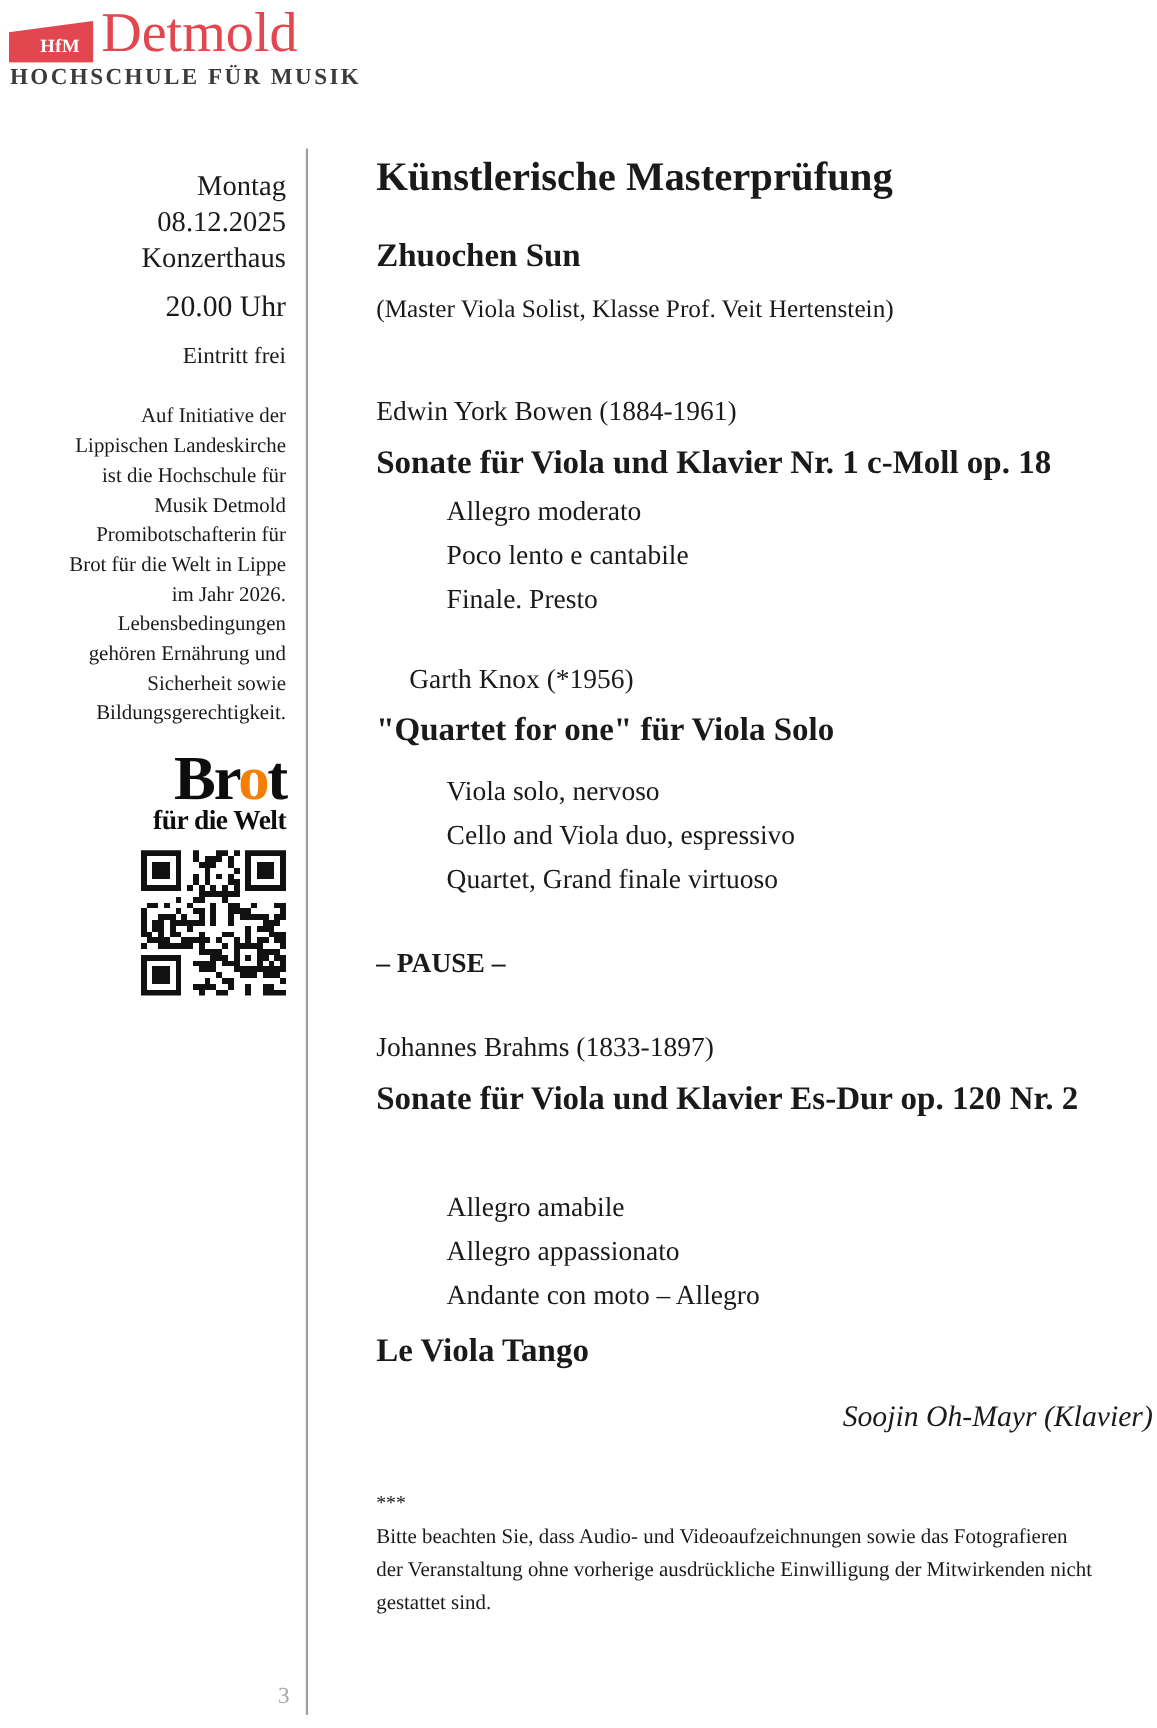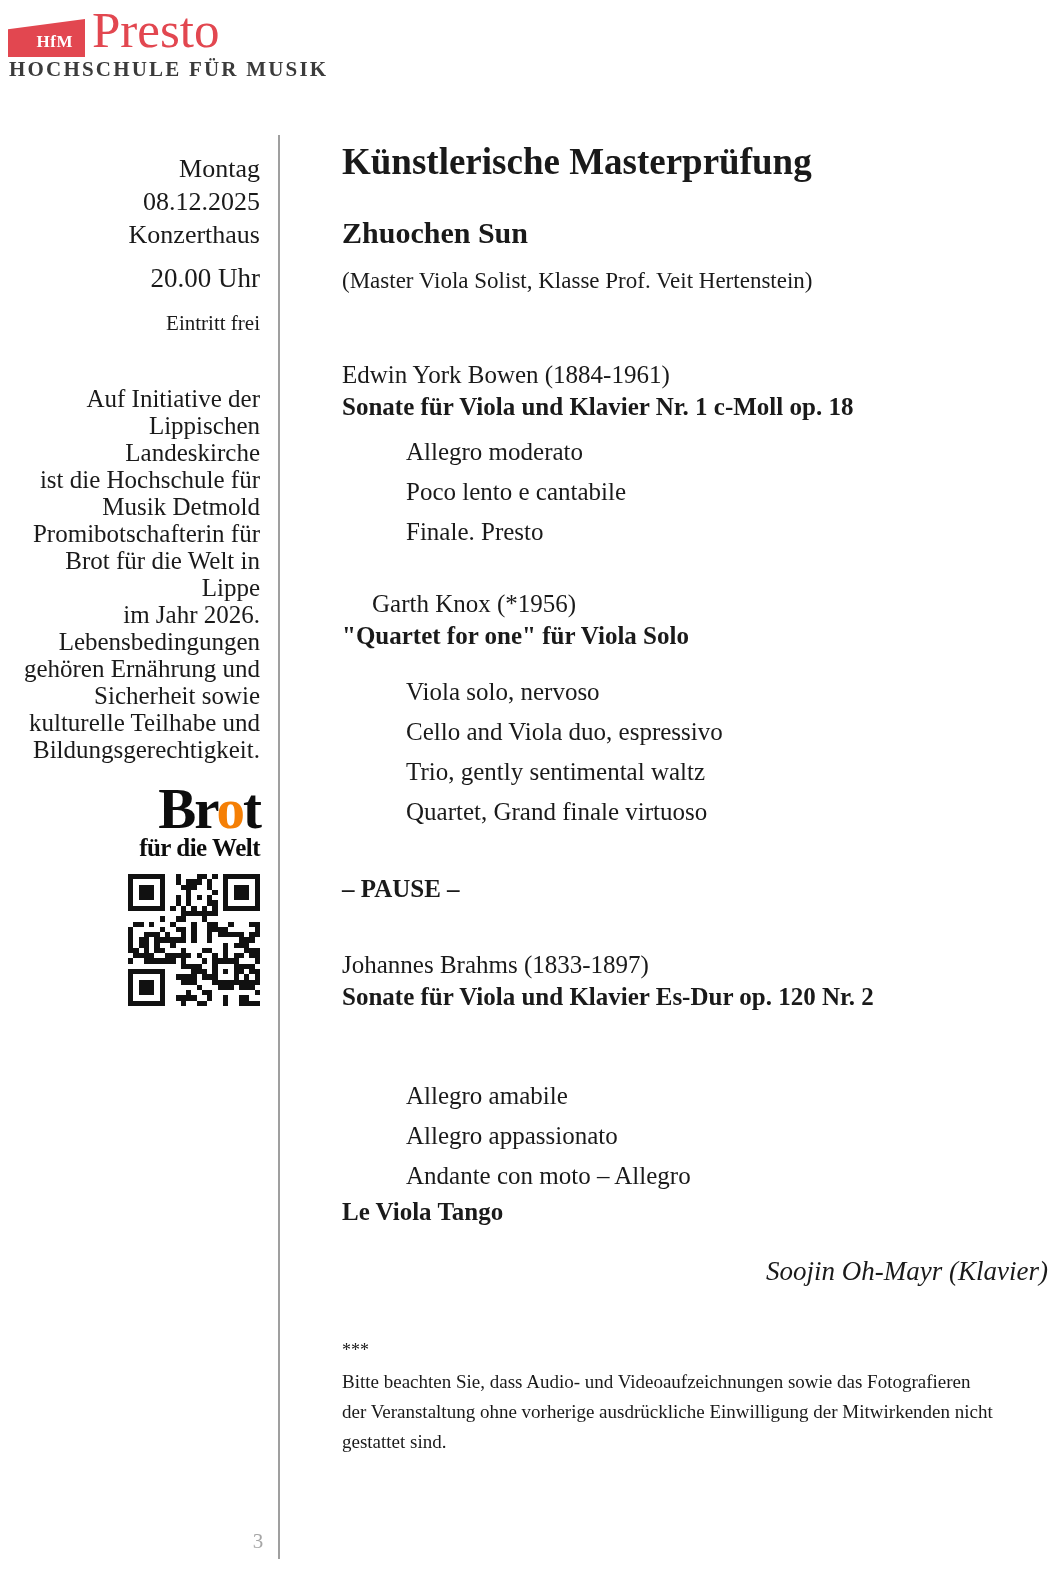--- a/index.html
+++ b/index.html
@@ -25,60 +25,60 @@
   .logo-subtitle {
     position:absolute; left:9px; top:57px; font-size:21px; font-weight:bold;
     letter-spacing:2.2px; color:#3b3b3b;
   }
 
   
   .sidebar { position:absolute; left:10px; top:152px; width:250px; text-align:right; }
   .date-line { font-size:26px; line-height:33px; }
   .time { margin-top:9px; font-size:27px; line-height:36px; }
   .admission { margin-top:13px; font-size:21px; line-height:28px; }
-  .initiative { margin-top:48px; font-size:25px; line-height:27px; }
+  .initiative { margin-top:28px; font-size:19px; line-height:27px; }
   .brot-logo { margin-top:19px; }
   .brot-word { font-size:57px; line-height:54px; font-weight:bold; letter-spacing:-2px; color:#0d0d0d; }
   .brot-o { color:#f57f05; }
   .brot-tagline { font-size:25px; line-height:24px; font-weight:bold; letter-spacing:-0.5px; color:#0d0d0d; }
   .qr { margin:14px 0 0 auto; width:132px; height:132px; }
 
   .divider { position:absolute; left:278px; top:135px; width:2px; height:1424px; background:#9f9f9f; }
   .page-number { position:absolute; left:246px; top:1529px; width:24px; text-align:center; font-size:21px; color:#a6a6a6; }
 
   
   .main { position:absolute; left:342px; top:141px; width:706px; }
   .title { font-size:37px; line-height:42px; font-weight:bold; }
   .performer { margin-top:33px; font-size:30px; line-height:34px; font-weight:bold; }
   .performer-detail { margin-top:16px; font-size:23px; line-height:30px; }
   .composer { font-size:25px; line-height:32px; }
   .c0 { margin-top:63px; }
   .c1 { margin-top:36px;margin-left:30px; }
   .c2 { margin-top:44px; }
   .c3 { margin-top:31px; }
-  .work { font-size:25px; line-height:32px; font-weight:bold; }
+  .work { margin-top:14px; font-size:30px; line-height:32px; font-weight:bold; }
   .movements { font-size:25px; line-height:40px; padding-left:64px; }
   .m0 { margin-top:9px; }
   .m1 { margin-top:20px; }
   .m2 { margin-top:63px; }
   .pause { margin-top:41px; font-size:25px; line-height:32px; font-weight:bold; }
   .accompanist { margin-top:26px; font-size:27px; line-height:34px; font-style:italic; text-align:right; }
   .footnote-marker { margin-top:52px; font-size:18px; line-height:20px; }
   .footnote { margin-top:7px; font-size:19px; line-height:30px; }
 </style>
 </head>
 <body>
 
 <div class="page">
 
   <header>
     <div class="logo-badge">
       <span class="logo-badge-text">HfM</span>
     </div>
-    <div class="logo-brand">Presto</div>
+    <div class="logo-brand">Detmold</div>
     <div class="logo-subtitle">HOCHSCHULE FÜR MUSIK</div>
   </header>
 
   <aside class="sidebar">
     <div>
       <div class="date-line">Montag</div>
       <div class="date-line">08.12.2025</div>
       <div class="date-line">Konzerthaus</div>
     </div>
     <div class="time">20.00 Uhr</div>
@@ -88,21 +88,20 @@
       <div>Auf Initiative der</div>
       <div>Lippischen Landeskirche</div>
       <div>ist die Hochschule für</div>
       <div>Musik Detmold</div>
       <div>Promibotschafterin für</div>
       <div>Brot für die Welt in Lippe</div>
       <div>im Jahr 2026.</div>
       <div>Lebensbedingungen</div>
       <div>gehören Ernährung und</div>
       <div>Sicherheit sowie</div>
-      <div>kulturelle Teilhabe und</div>
       <div>Bildungsgerechtigkeit.</div>
     </div>
 
     <div class="brot-logo">
       <div class="brot-word"><span>Br</span><span class="brot-o">o</span><span>t</span></div>
       <div class="brot-tagline">für die Welt</div>
     </div>
 
     <div id="qr" class="qr"><svg width="132" height="132" viewBox="0 0 25 25" shape-rendering="crispEdges" fill="#111">
           <rect x="0" y="0" width="1" height="1"></rect>
@@ -428,21 +427,20 @@
       <div>Allegro moderato</div>
       <div>Poco lento e cantabile</div>
       <div>Finale. Presto</div>
     </div>
 
     <div class="composer c1">Garth Knox (*1956)</div>
     <div class="work">"Quartet for one" für Viola Solo</div>
     <div class="movements m1">
       <div>Viola solo, nervoso</div>
       <div>Cello and Viola duo, espressivo</div>
-      <div>Trio, gently sentimental waltz</div>
       <div>Quartet, Grand finale virtuoso</div>
     </div>
 
     <div class="pause">– PAUSE –</div>
 
     <div class="composer c2">Johannes Brahms (1833-1897)</div>
     <div class="work">Sonate für Viola und Klavier Es-Dur op. 120 Nr. 2</div>
     <div class="movements m2">
       <div>Allegro amabile</div>
       <div>Allegro appassionato</div>

